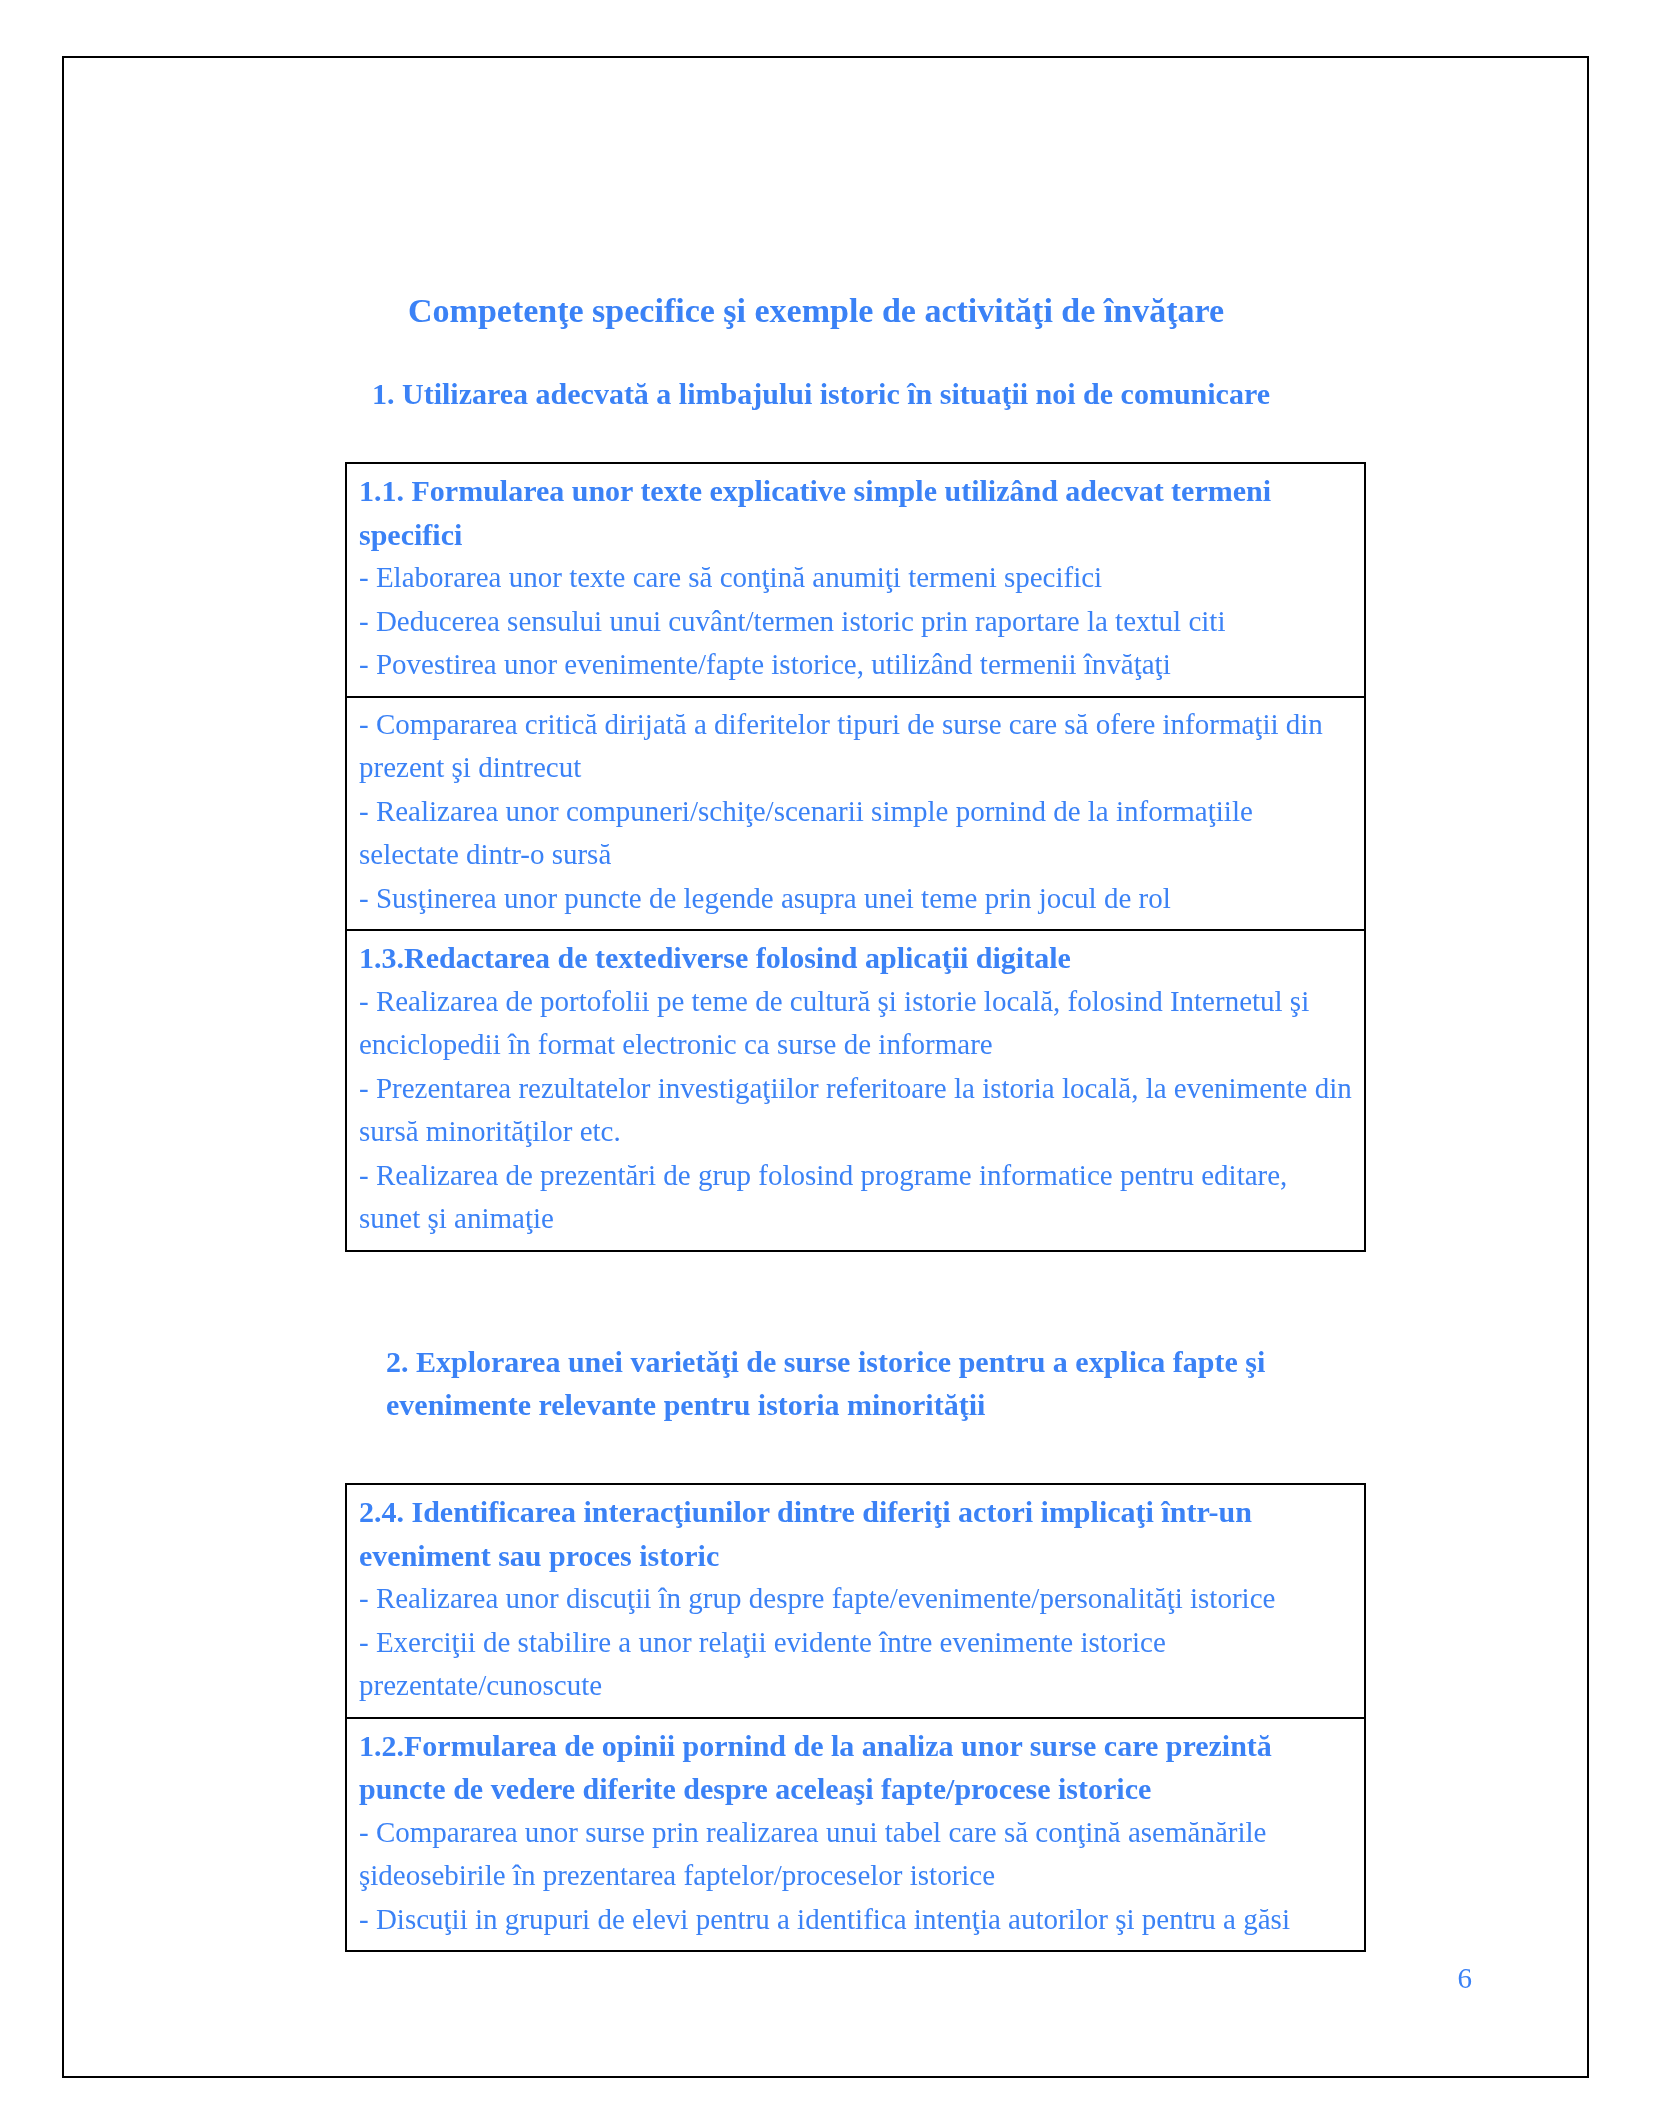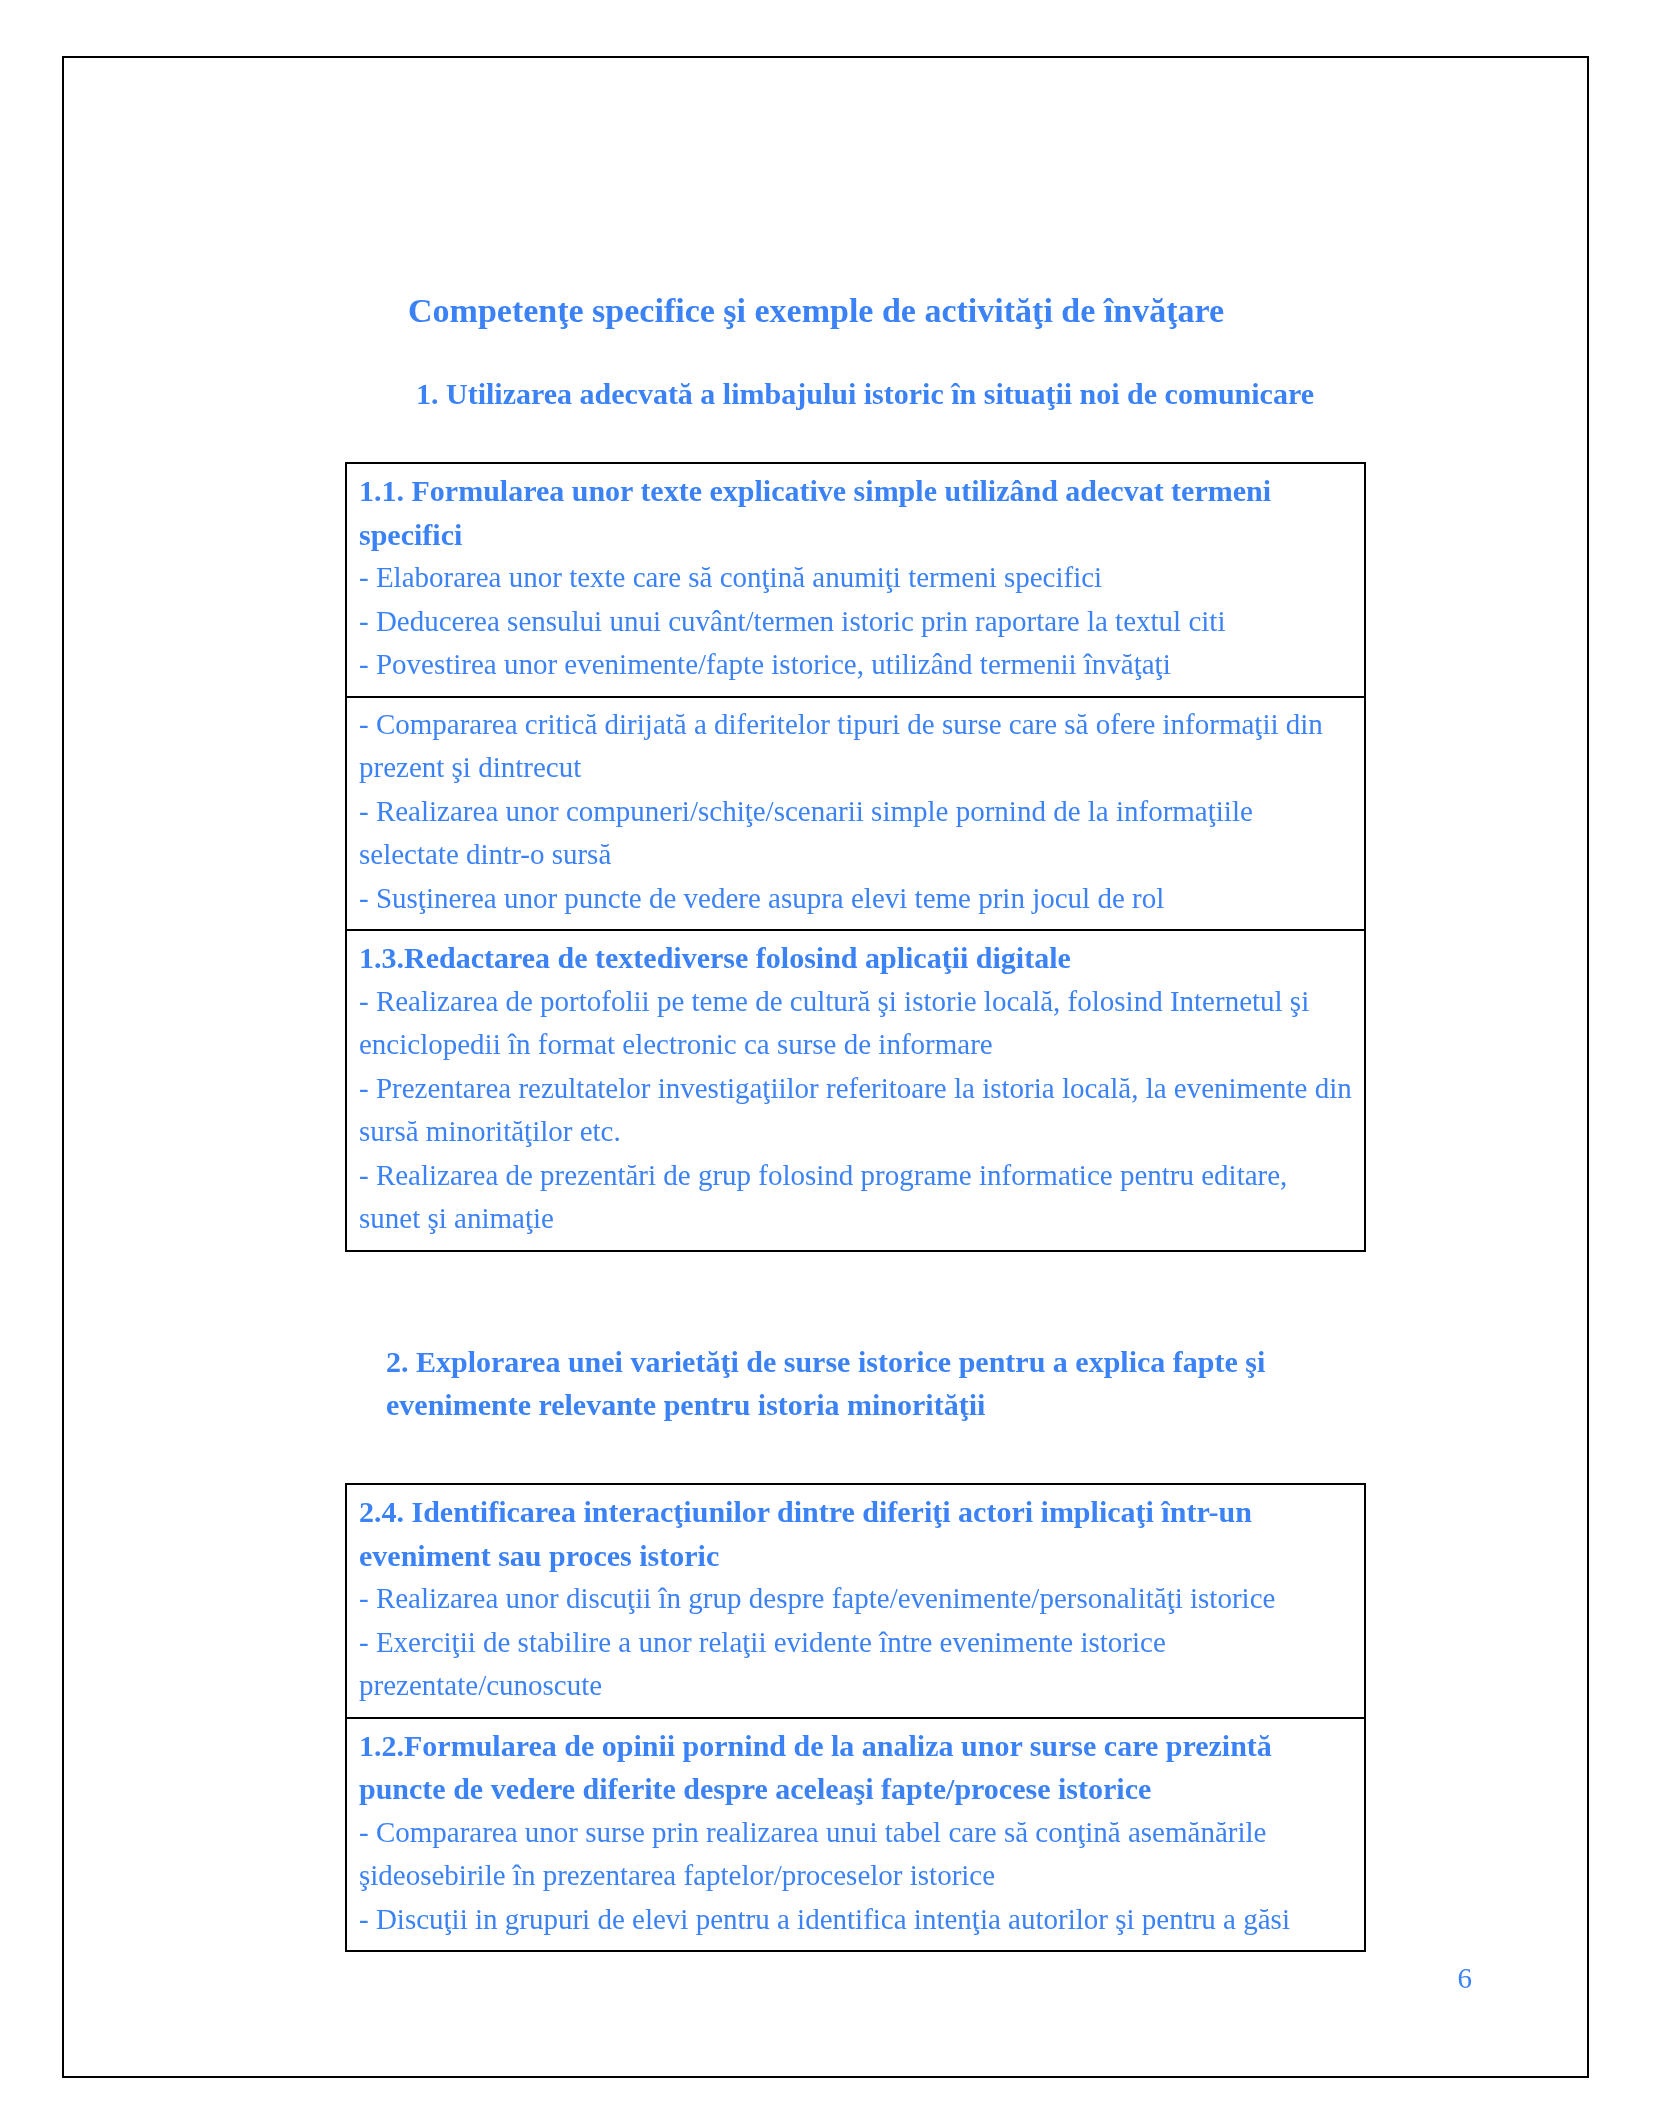--- a/index.html
+++ b/index.html
@@ -28,21 +28,21 @@
     font-size: 34px;
     font-weight: bold;
     white-space: nowrap;
   }
   .sec-heading {
     position: absolute;
     font-size: 30px;
     font-weight: bold;
     line-height: 43px;
   }
-  .sec-heading.pos-1 { left: 372px; top: 372px; width: 1060px; margin-left: 44px; }
+  .sec-heading.pos-1 { left: 372px; top: 372px; width: 1060px; }
   .sec-heading.pos-2 { left: 386px; top: 1340px; width: 960px; }
   .comp-table {
     position: absolute;
     left: 345px;
     width: 1021px;
     border: 2px solid #000000;
     box-sizing: border-box;
   }
   .comp-table.pos-1 { top: 462px; }
   .comp-table.pos-2 { top: 1483px; }
@@ -74,21 +74,21 @@
   <div class="comp-table pos-1">
     <div class="comp-row">
       <div class="comp-title">1.1. Formularea unor texte explicative simple utilizând adecvat termeni specifici</div>
       <div class="activity">- Elaborarea unor texte care să conţină anumiţi termeni specifici</div>
       <div class="activity">- Deducerea sensului unui cuvânt/termen istoric prin raportare la textul citi</div>
       <div class="activity">- Povestirea unor evenimente/fapte istorice, utilizând termenii învăţaţi</div>
     </div>
     <div class="comp-row">
       <div class="activity">- Compararea critică dirijată a diferitelor tipuri de surse care să ofere informaţii din prezent şi dintrecut</div>
       <div class="activity">- Realizarea unor compuneri/schiţe/scenarii simple pornind de la informaţiile selectate dintr-o sursă</div>
-      <div class="activity">- Susţinerea unor puncte de vedere asupra elevi teme prin jocul de rol</div>
+      <div class="activity">- Susţinerea unor puncte de legende asupra unei teme prin jocul de rol</div>
     </div>
     <div class="comp-row">
       <div class="comp-title">1.3.Redactarea de textediverse folosind aplicaţii digitale</div>
       <div class="activity">- Realizarea de portofolii pe teme de cultură şi istorie locală, folosind Internetul şi enciclopedii în format electronic ca surse de informare</div>
       <div class="activity">- Prezentarea rezultatelor investigaţiilor referitoare la istoria locală, la evenimente din sursă minorităţilor etc.</div>
       <div class="activity">- Realizarea de prezentări de grup folosind programe informatice pentru editare, sunet şi animaţie</div>
     </div>
   </div>
 
   <div class="sec-heading pos-2">2. Explorarea unei varietăţi de surse istorice pentru a explica fapte şi evenimente relevante pentru istoria minorităţii</div>

